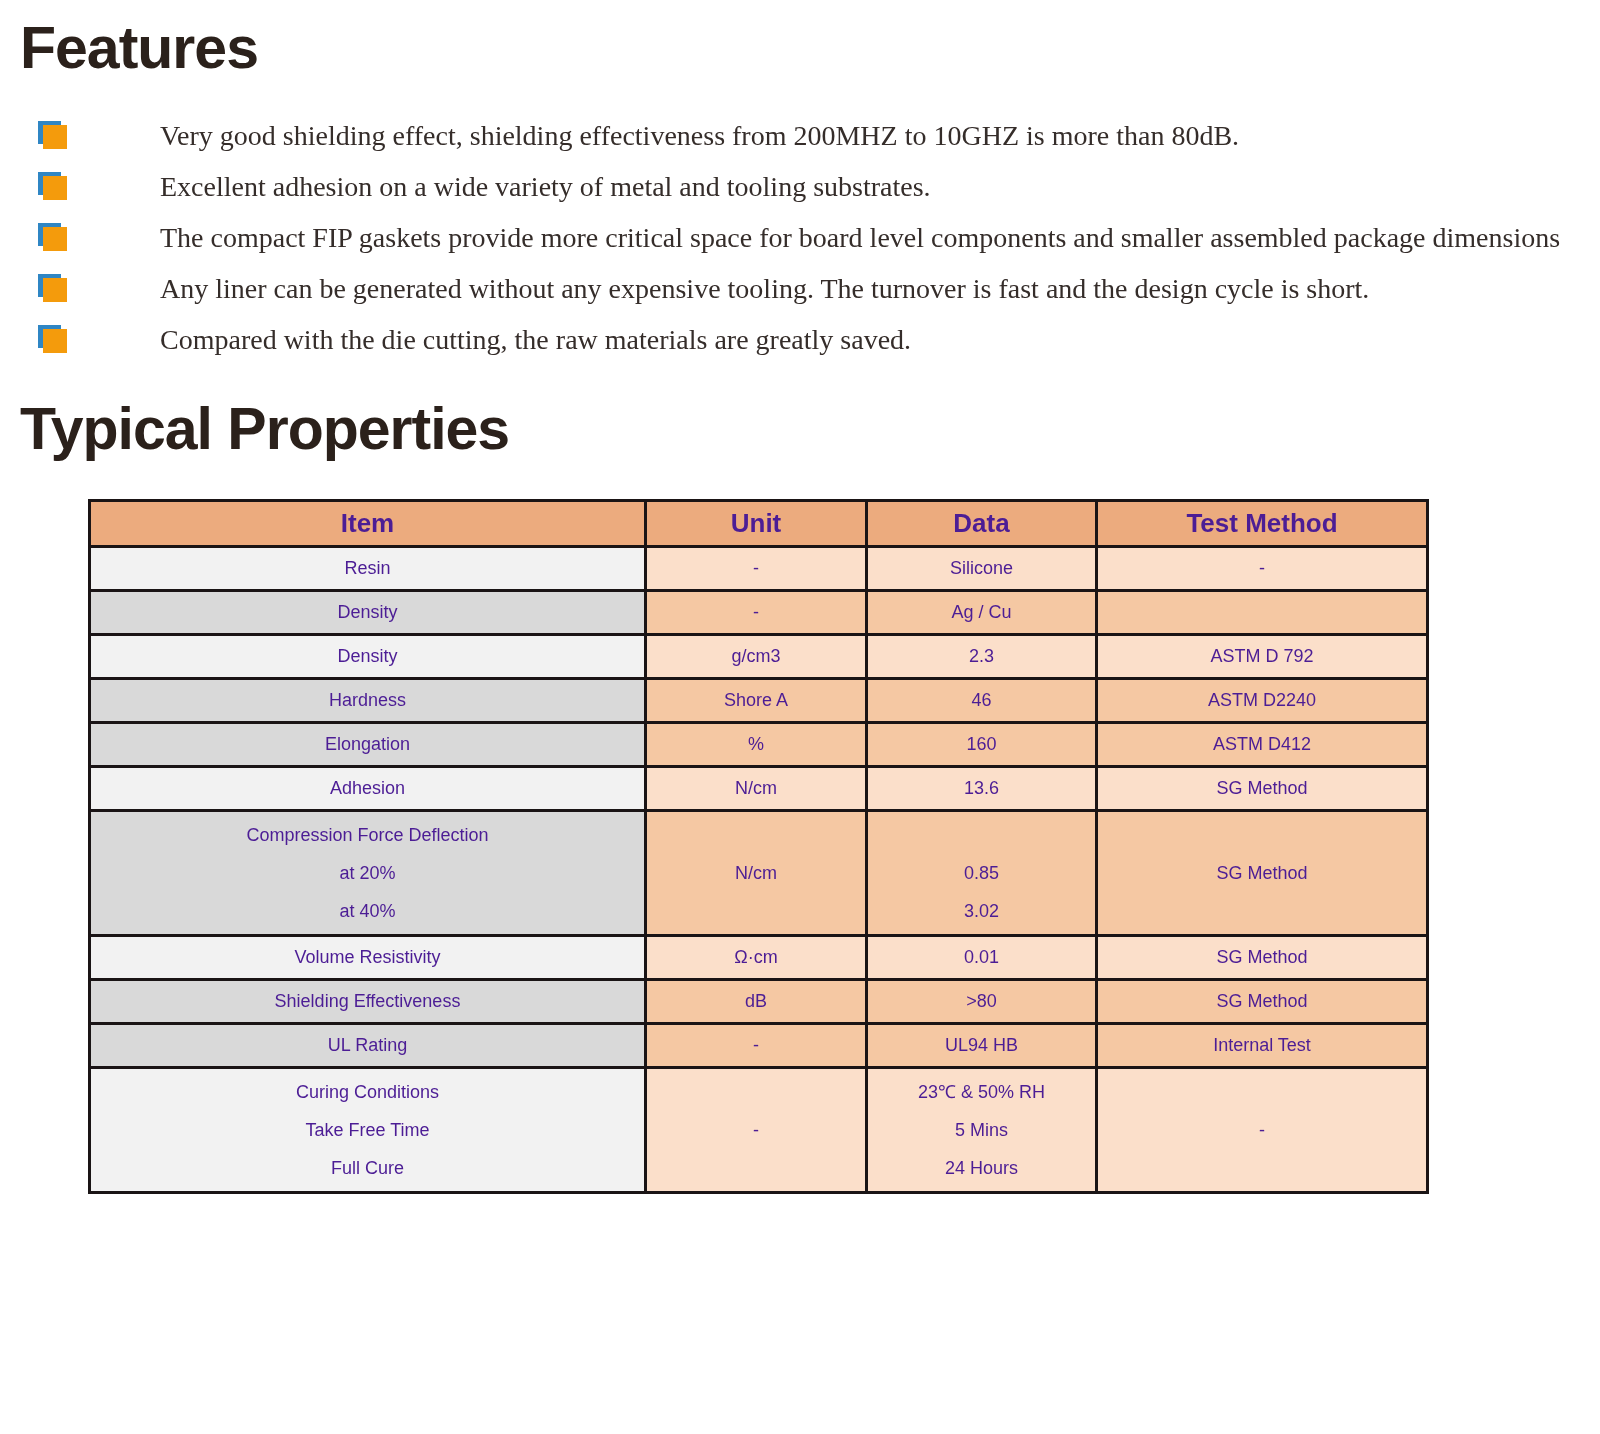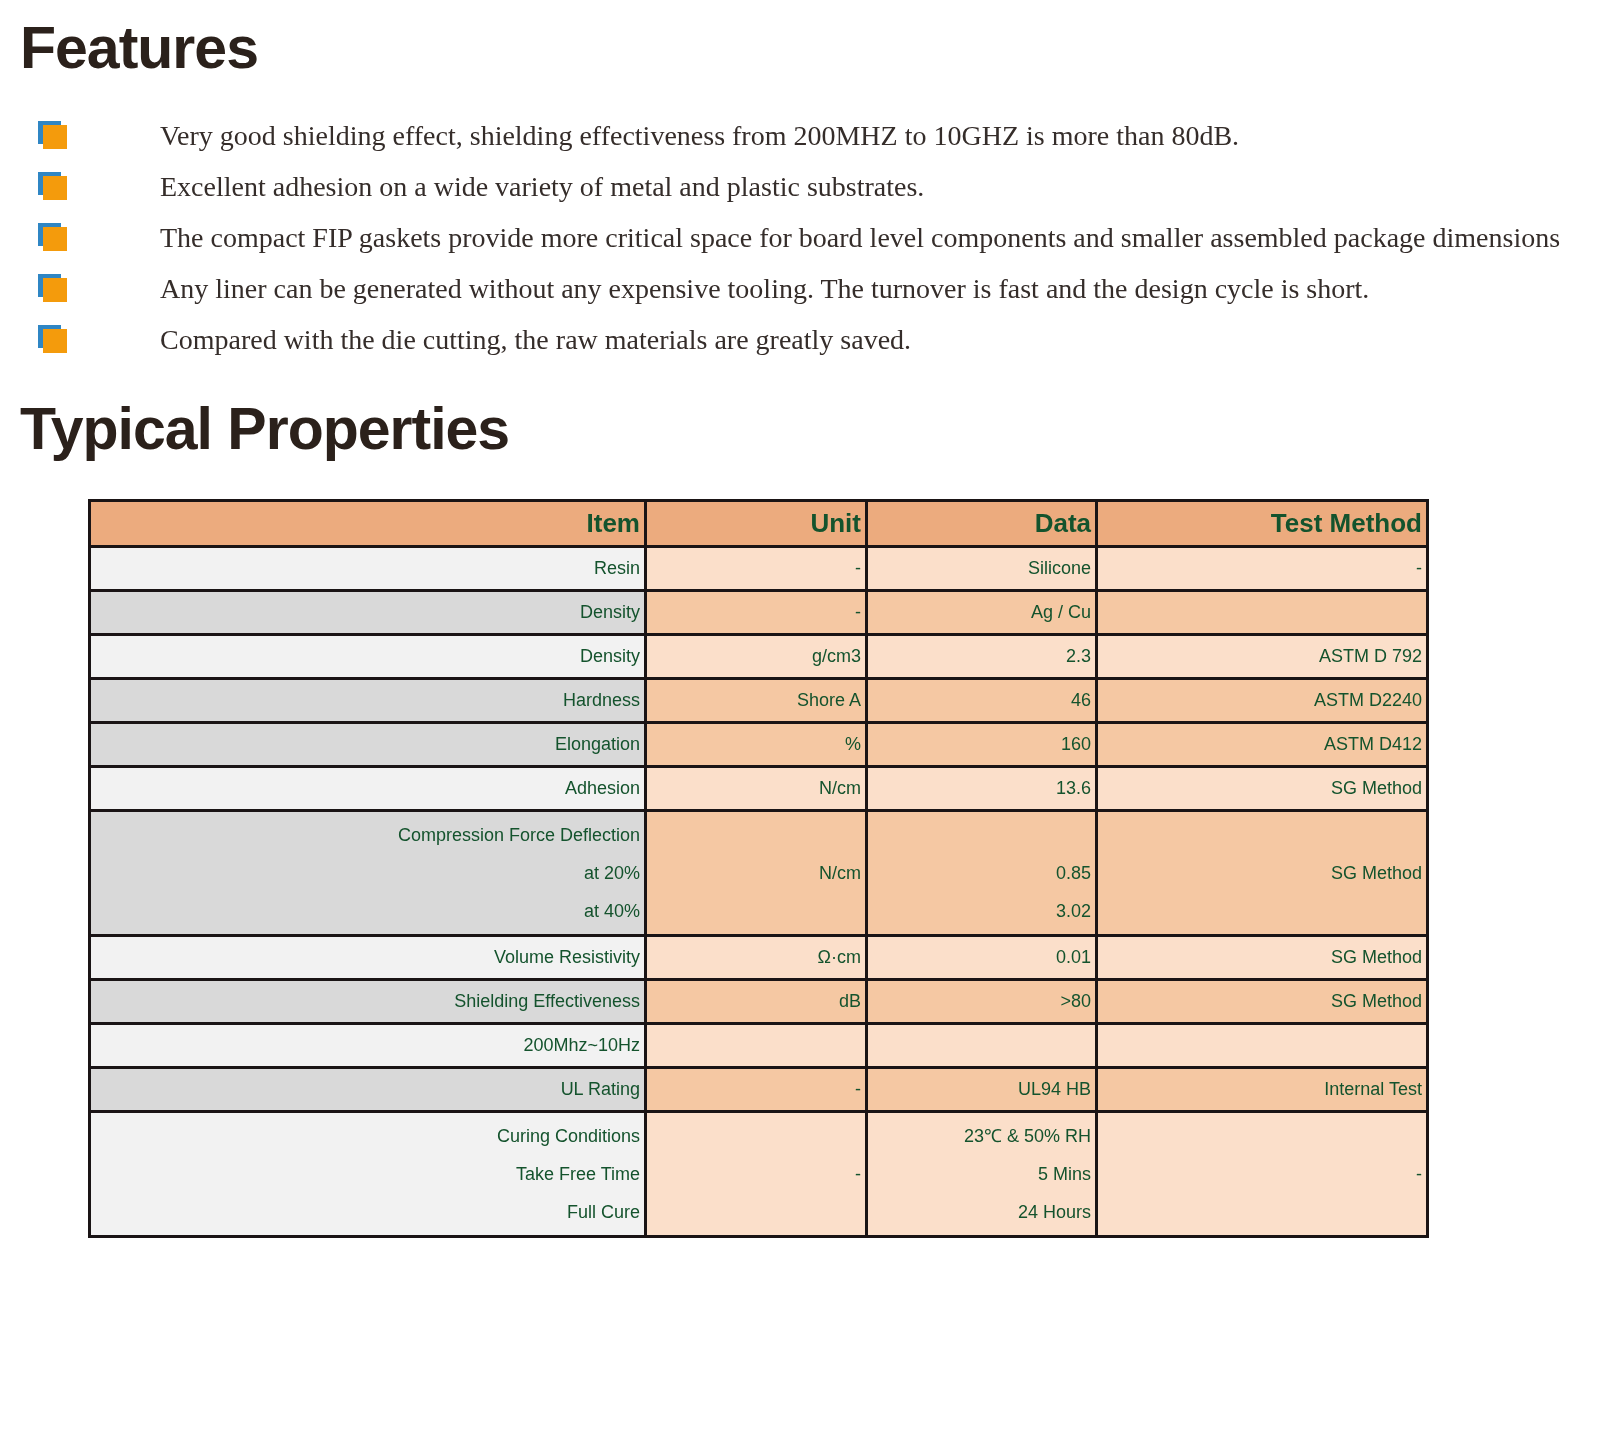--- a/index.html
+++ b/index.html
@@ -62,25 +62,25 @@
   }
 
   .props-table{
     border-collapse:collapse;
     table-layout:fixed;
     width:1338px;
     margin:36px 0 0 68px;
   }
   .props-table th,.props-table td{
     border:3px solid var(--border);
-    text-align:right;
+    text-align:center;
     vertical-align:middle;
     white-space:pre-line;
     padding:4px 4px;
-    color:#14532d;
+    color:#4c1d95;
     overflow:hidden;
   }
   .props-table th{
     background:var(--header-bg);
     font-size:26px;
     font-weight:700;
     height:46px;
   }
   .props-table td{
     font-size:18px;
@@ -106,21 +106,21 @@
           <span class="b-blue"></span>
           <span class="b-orange"></span>
         </span>
       <span class="feature-text">Very good shielding effect, shielding effectiveness from 200MHZ to 10GHZ is more than 80dB.</span>
     </div>
     <div class="feature-item">
       <span class="bullet">
           <span class="b-blue"></span>
           <span class="b-orange"></span>
         </span>
-      <span class="feature-text">Excellent adhesion on a wide variety of metal and plastic substrates.</span>
+      <span class="feature-text">Excellent adhesion on a wide variety of metal and tooling substrates.</span>
     </div>
     <div class="feature-item">
       <span class="bullet">
           <span class="b-blue"></span>
           <span class="b-orange"></span>
         </span>
       <span class="feature-text">The compact FIP gaskets provide more critical space for board level components and smaller assembled package dimensions</span>
     </div>
     <div class="feature-item">
       <span class="bullet">
@@ -207,26 +207,20 @@
         <td class="value-cell">Ω·cm</td>
         <td class="value-cell">0.01</td>
         <td class="value-cell">SG Method</td>
       </tr>
       <tr class="dark">
         <td class="item-cell">Shielding Effectiveness</td>
         <td class="value-cell">dB</td>
         <td class="value-cell">&gt;80</td>
         <td class="value-cell">SG Method</td>
       </tr>
-      <tr class="light">
-        <td class="item-cell">200Mhz~10Hz</td>
-        <td class="value-cell"></td>
-        <td class="value-cell"></td>
-        <td class="value-cell"></td>
-      </tr>
       <tr class="dark">
         <td class="item-cell">UL Rating</td>
         <td class="value-cell">-</td>
         <td class="value-cell">UL94 HB</td>
         <td class="value-cell">Internal Test</td>
       </tr>
       <tr class="light tall">
         <td class="item-cell">Curing Conditions
 Take Free Time
 Full Cure</td>

